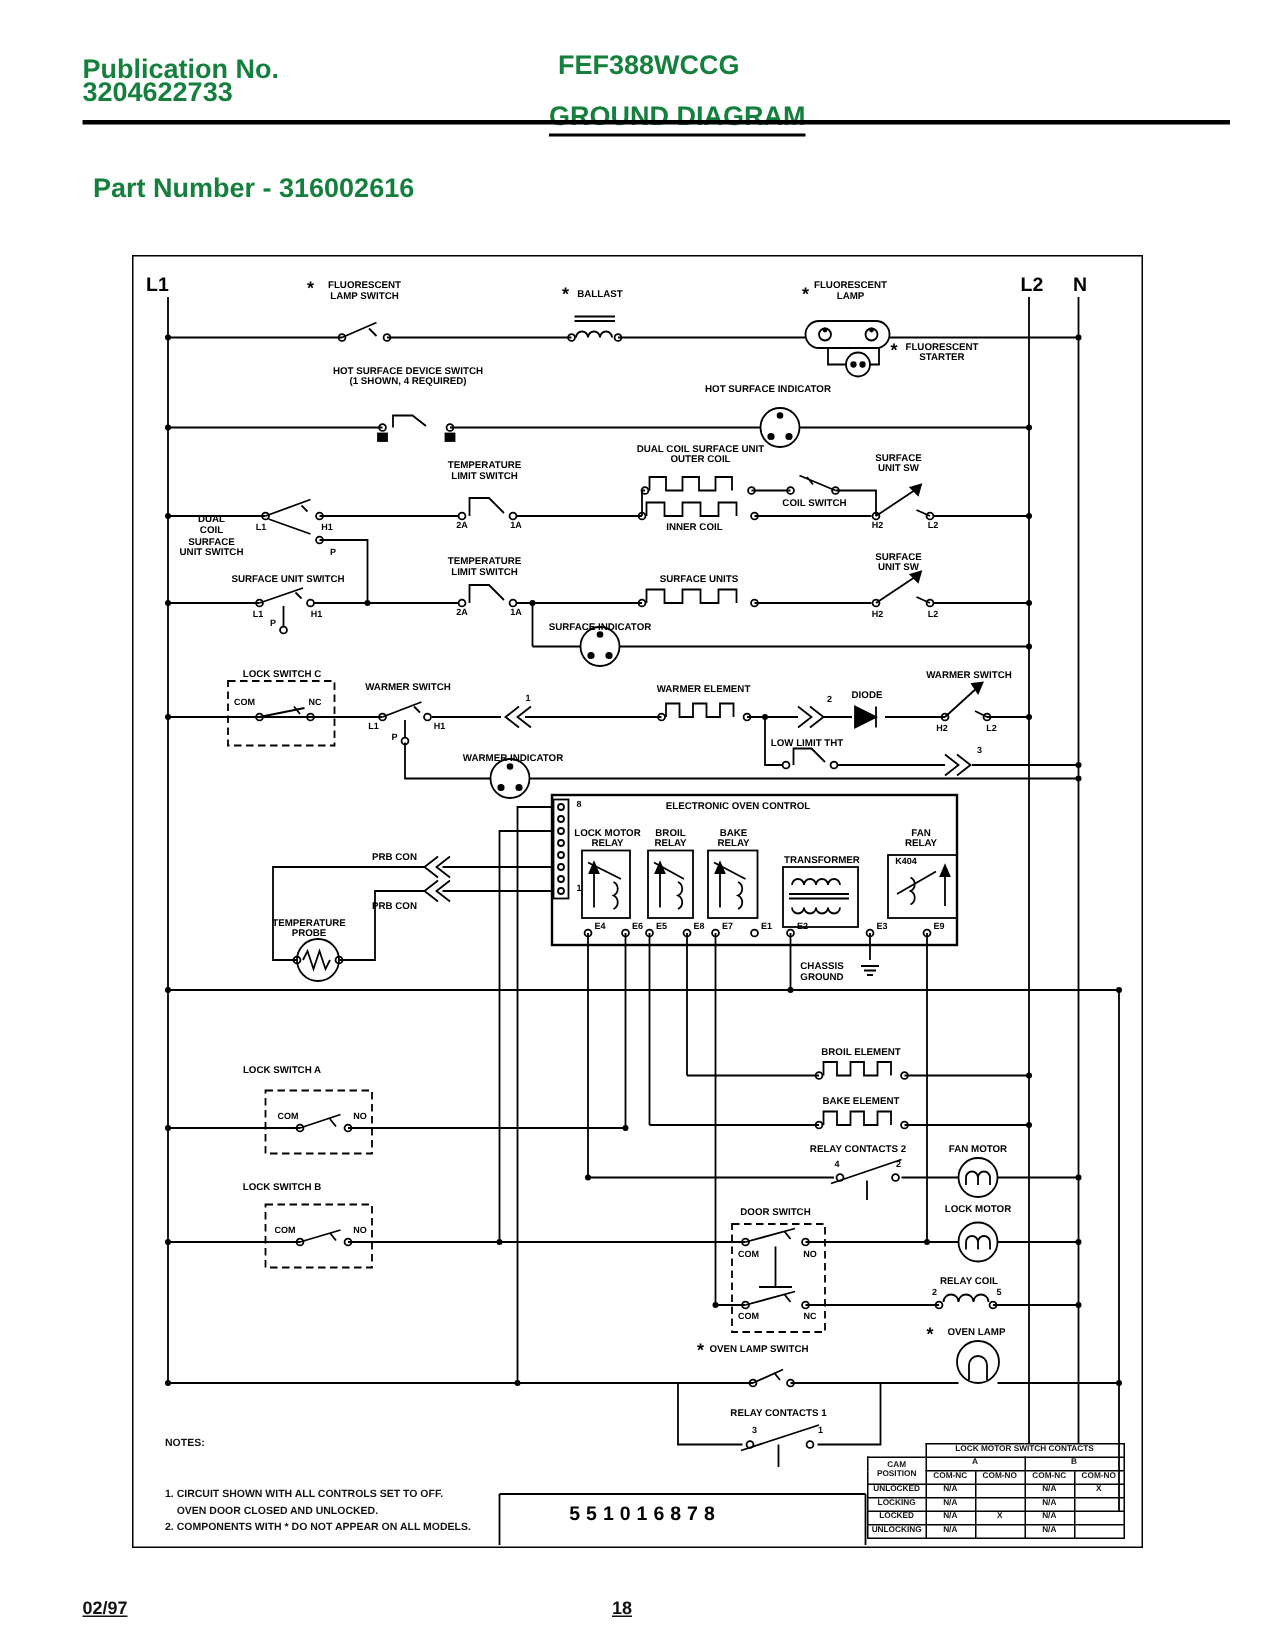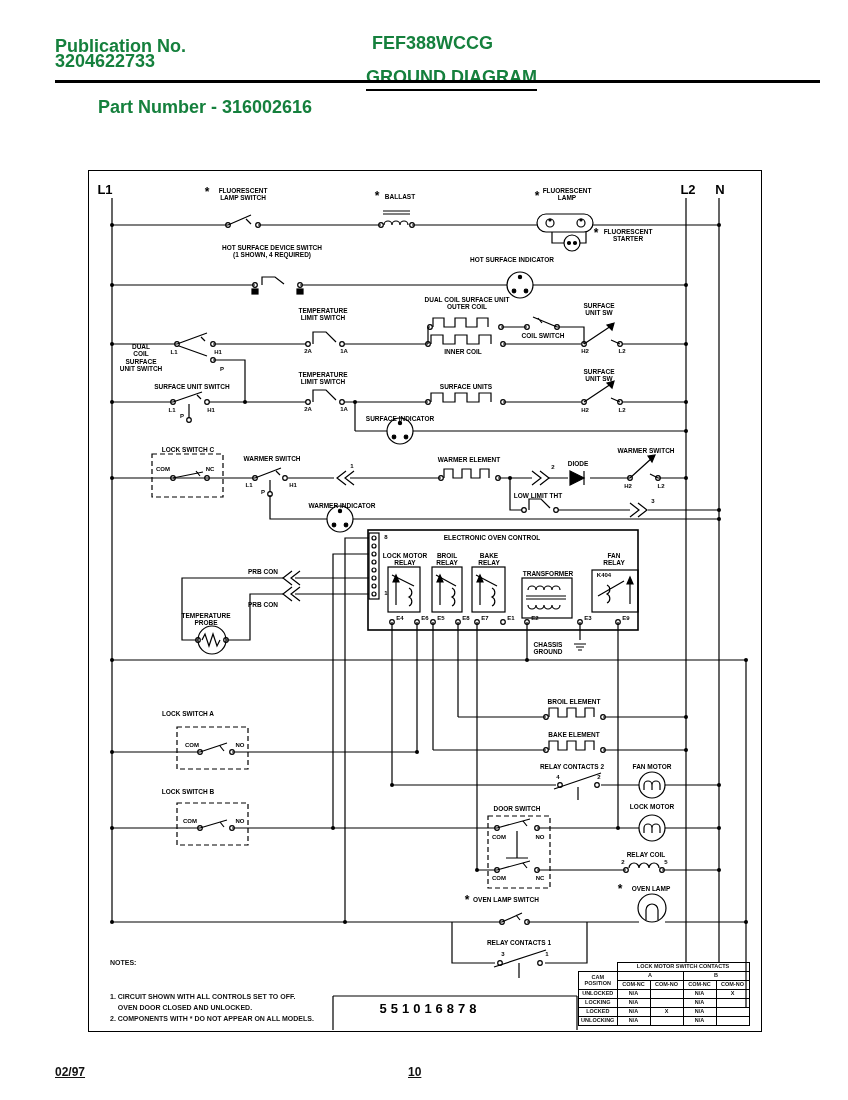--- a/index.html
+++ b/index.html
@@ -26,21 +26,21 @@
   .ftr{font-weight:700;font-size:12px;text-decoration:underline;}
 </style>
 </head>
 <body>
 
 <div class="abs hdr" style="left:55px;top:36px;">Publication No.</div>
 <div class="abs hdr" style="left:55px;top:51px;">3204622733</div>
 <div class="abs hdr" style="left:372px;top:33px;">FEF388WCCG</div>
 <div class="abs hdr uline" style="left:366px;top:67px;">GROUND DIAGRAM</div>
 <div class="rule"></div>
-<div class="abs hdr" style="left:62px;top:97px;margin-left:36px;">Part Number - 316002616</div>
+<div class="abs hdr" style="left:62px;top:115px;">Part Number - 316002616</div>
 
 <div id="diagram-border"></div>
 
 <svg width="848" height="1100" viewBox="0 0 848 1100">
   <g stroke="#000" stroke-width="1.2" fill="none">
 
     <path d="M112,198 V922 M686,198 V962 M719,198 V962 M746,660 V1008"></path>
 
     <path d="M112,225 H228 M258,225 H381 M412,225 H537 M593,225 H719"></path>
 
@@ -602,13 +602,13 @@
         <th>UNLOCKING</th>
         <td>N/A</td>
         <td></td>
         <td>N/A</td>
         <td></td>
       </tr>
     </tbody>
   </table>
 
 <div class="abs ftr" style="left:55px;top:1065px;">02/97</div>
-<div class="abs ftr" style="left:408px;top:1065px;">10</div>
+<div class="abs ftr" style="left:408px;top:1065px;">18</div>
 
 </body></html>

